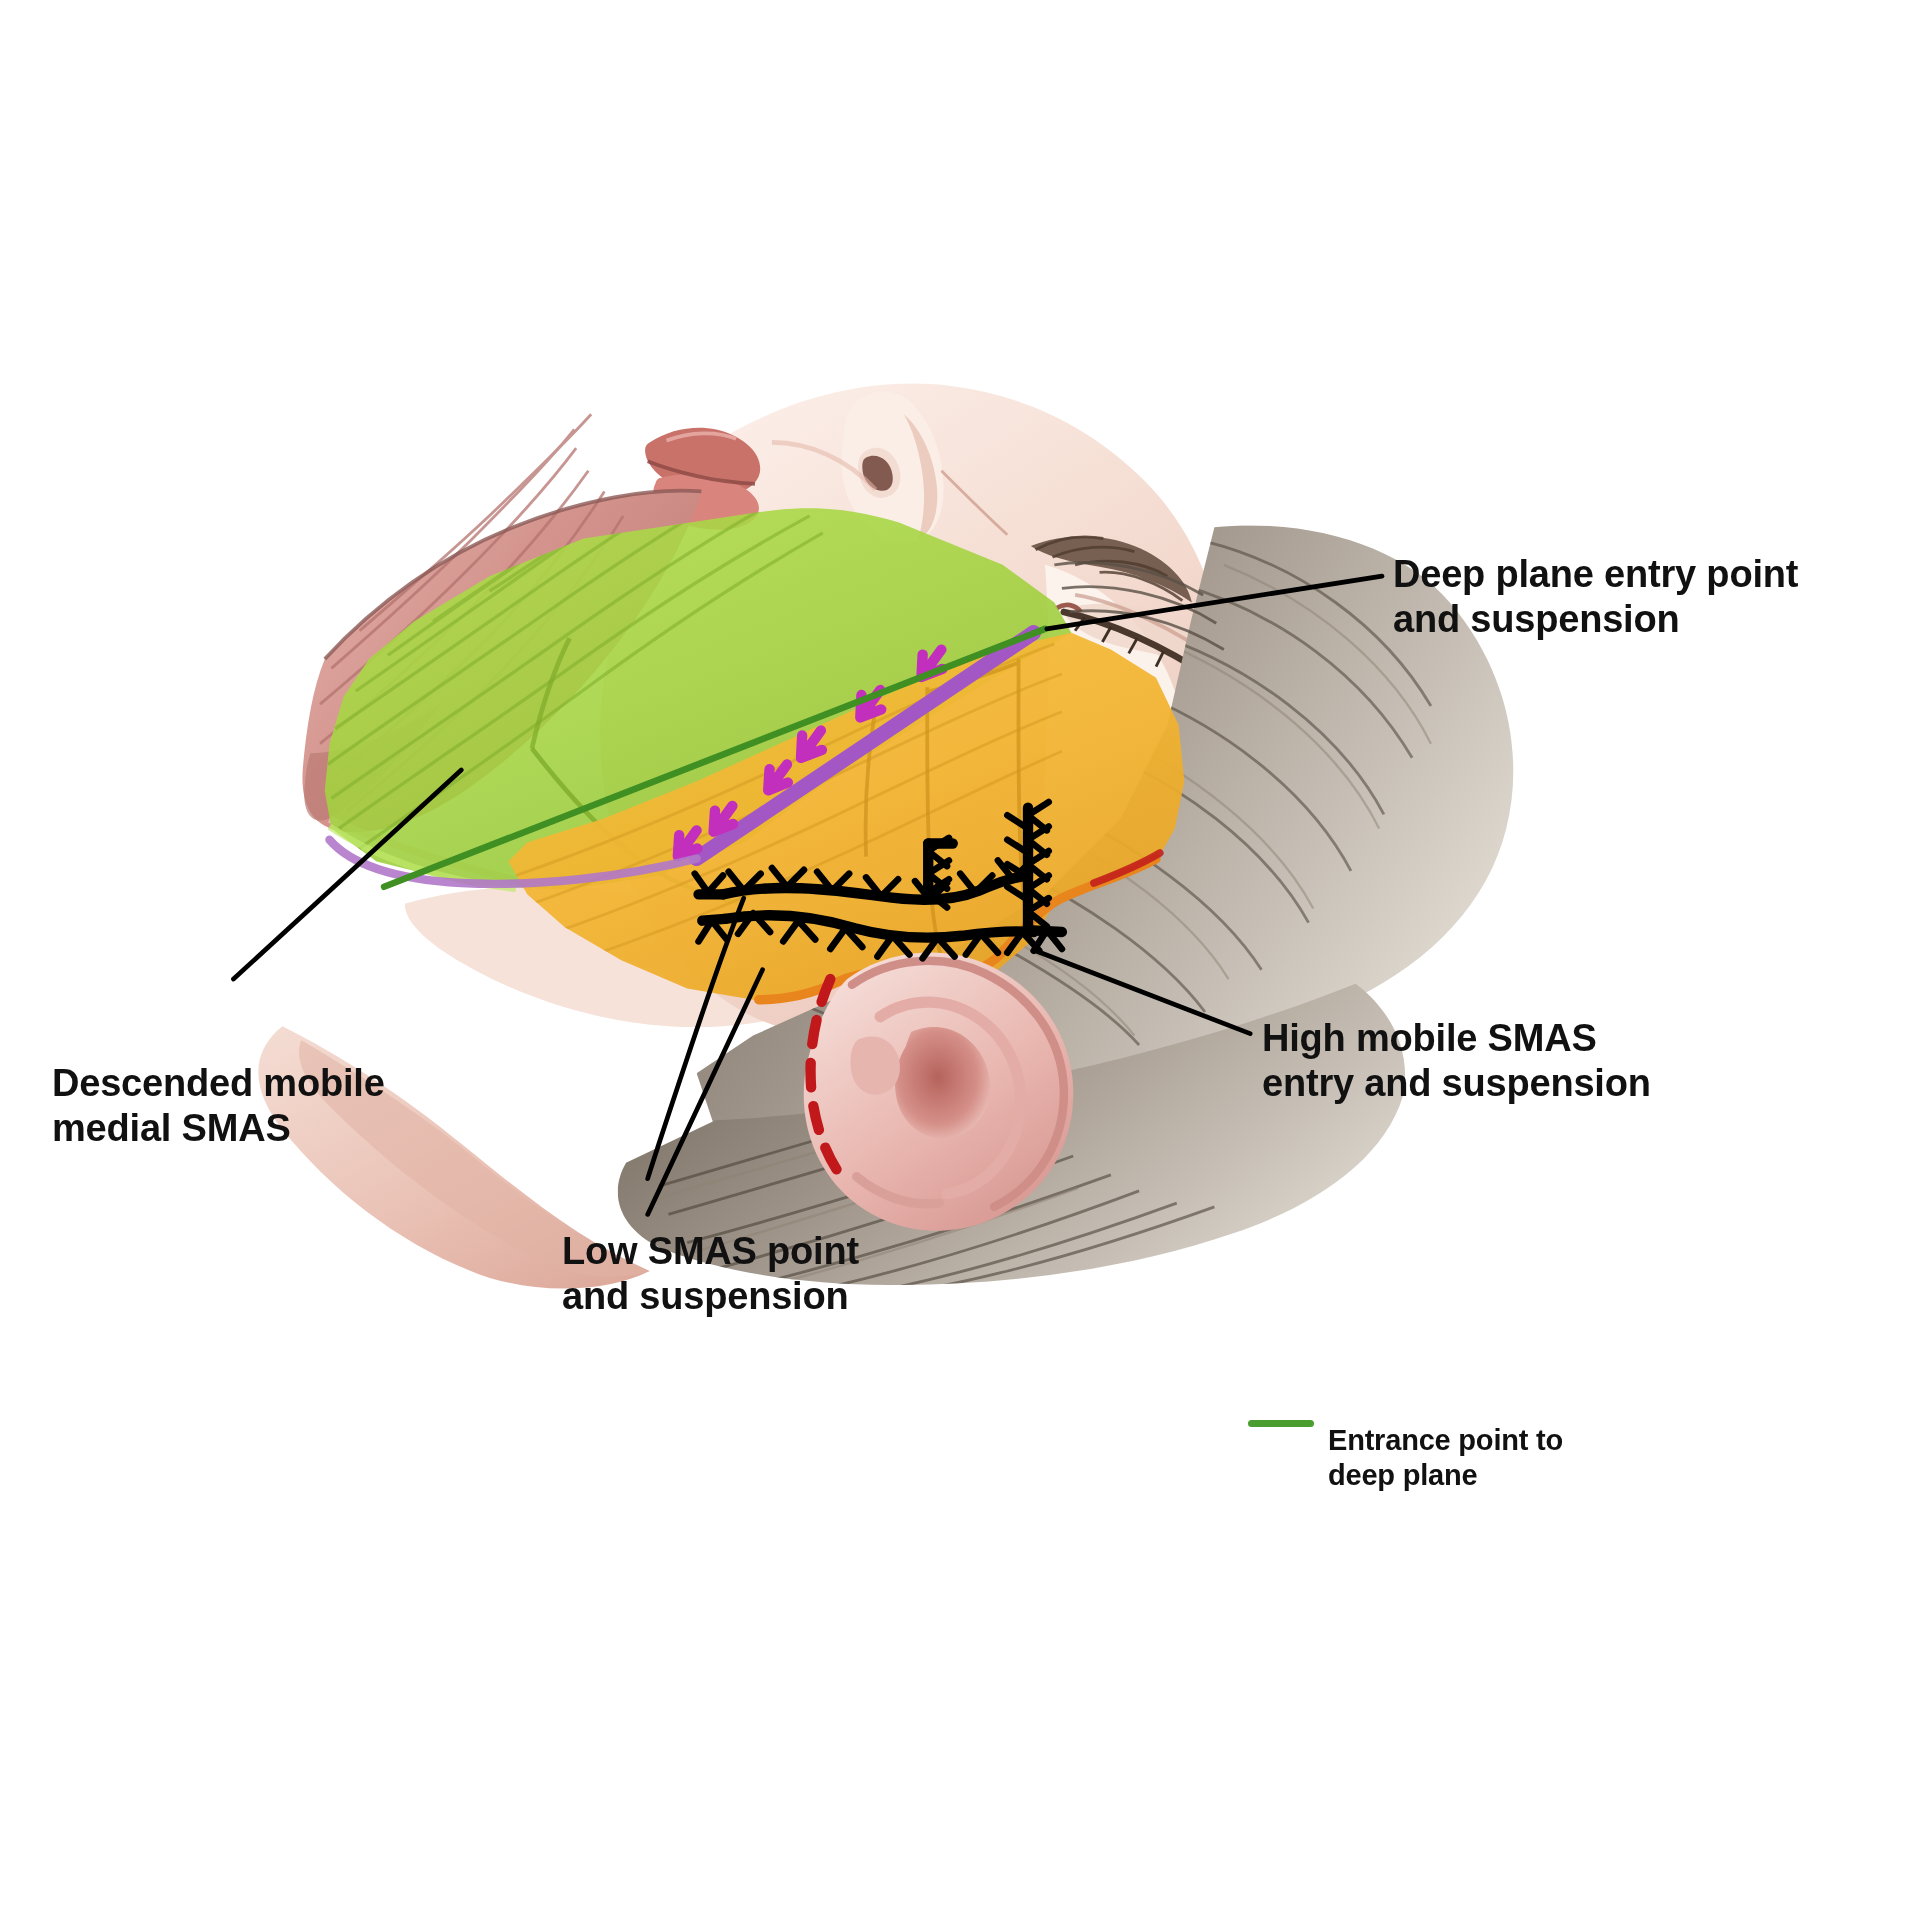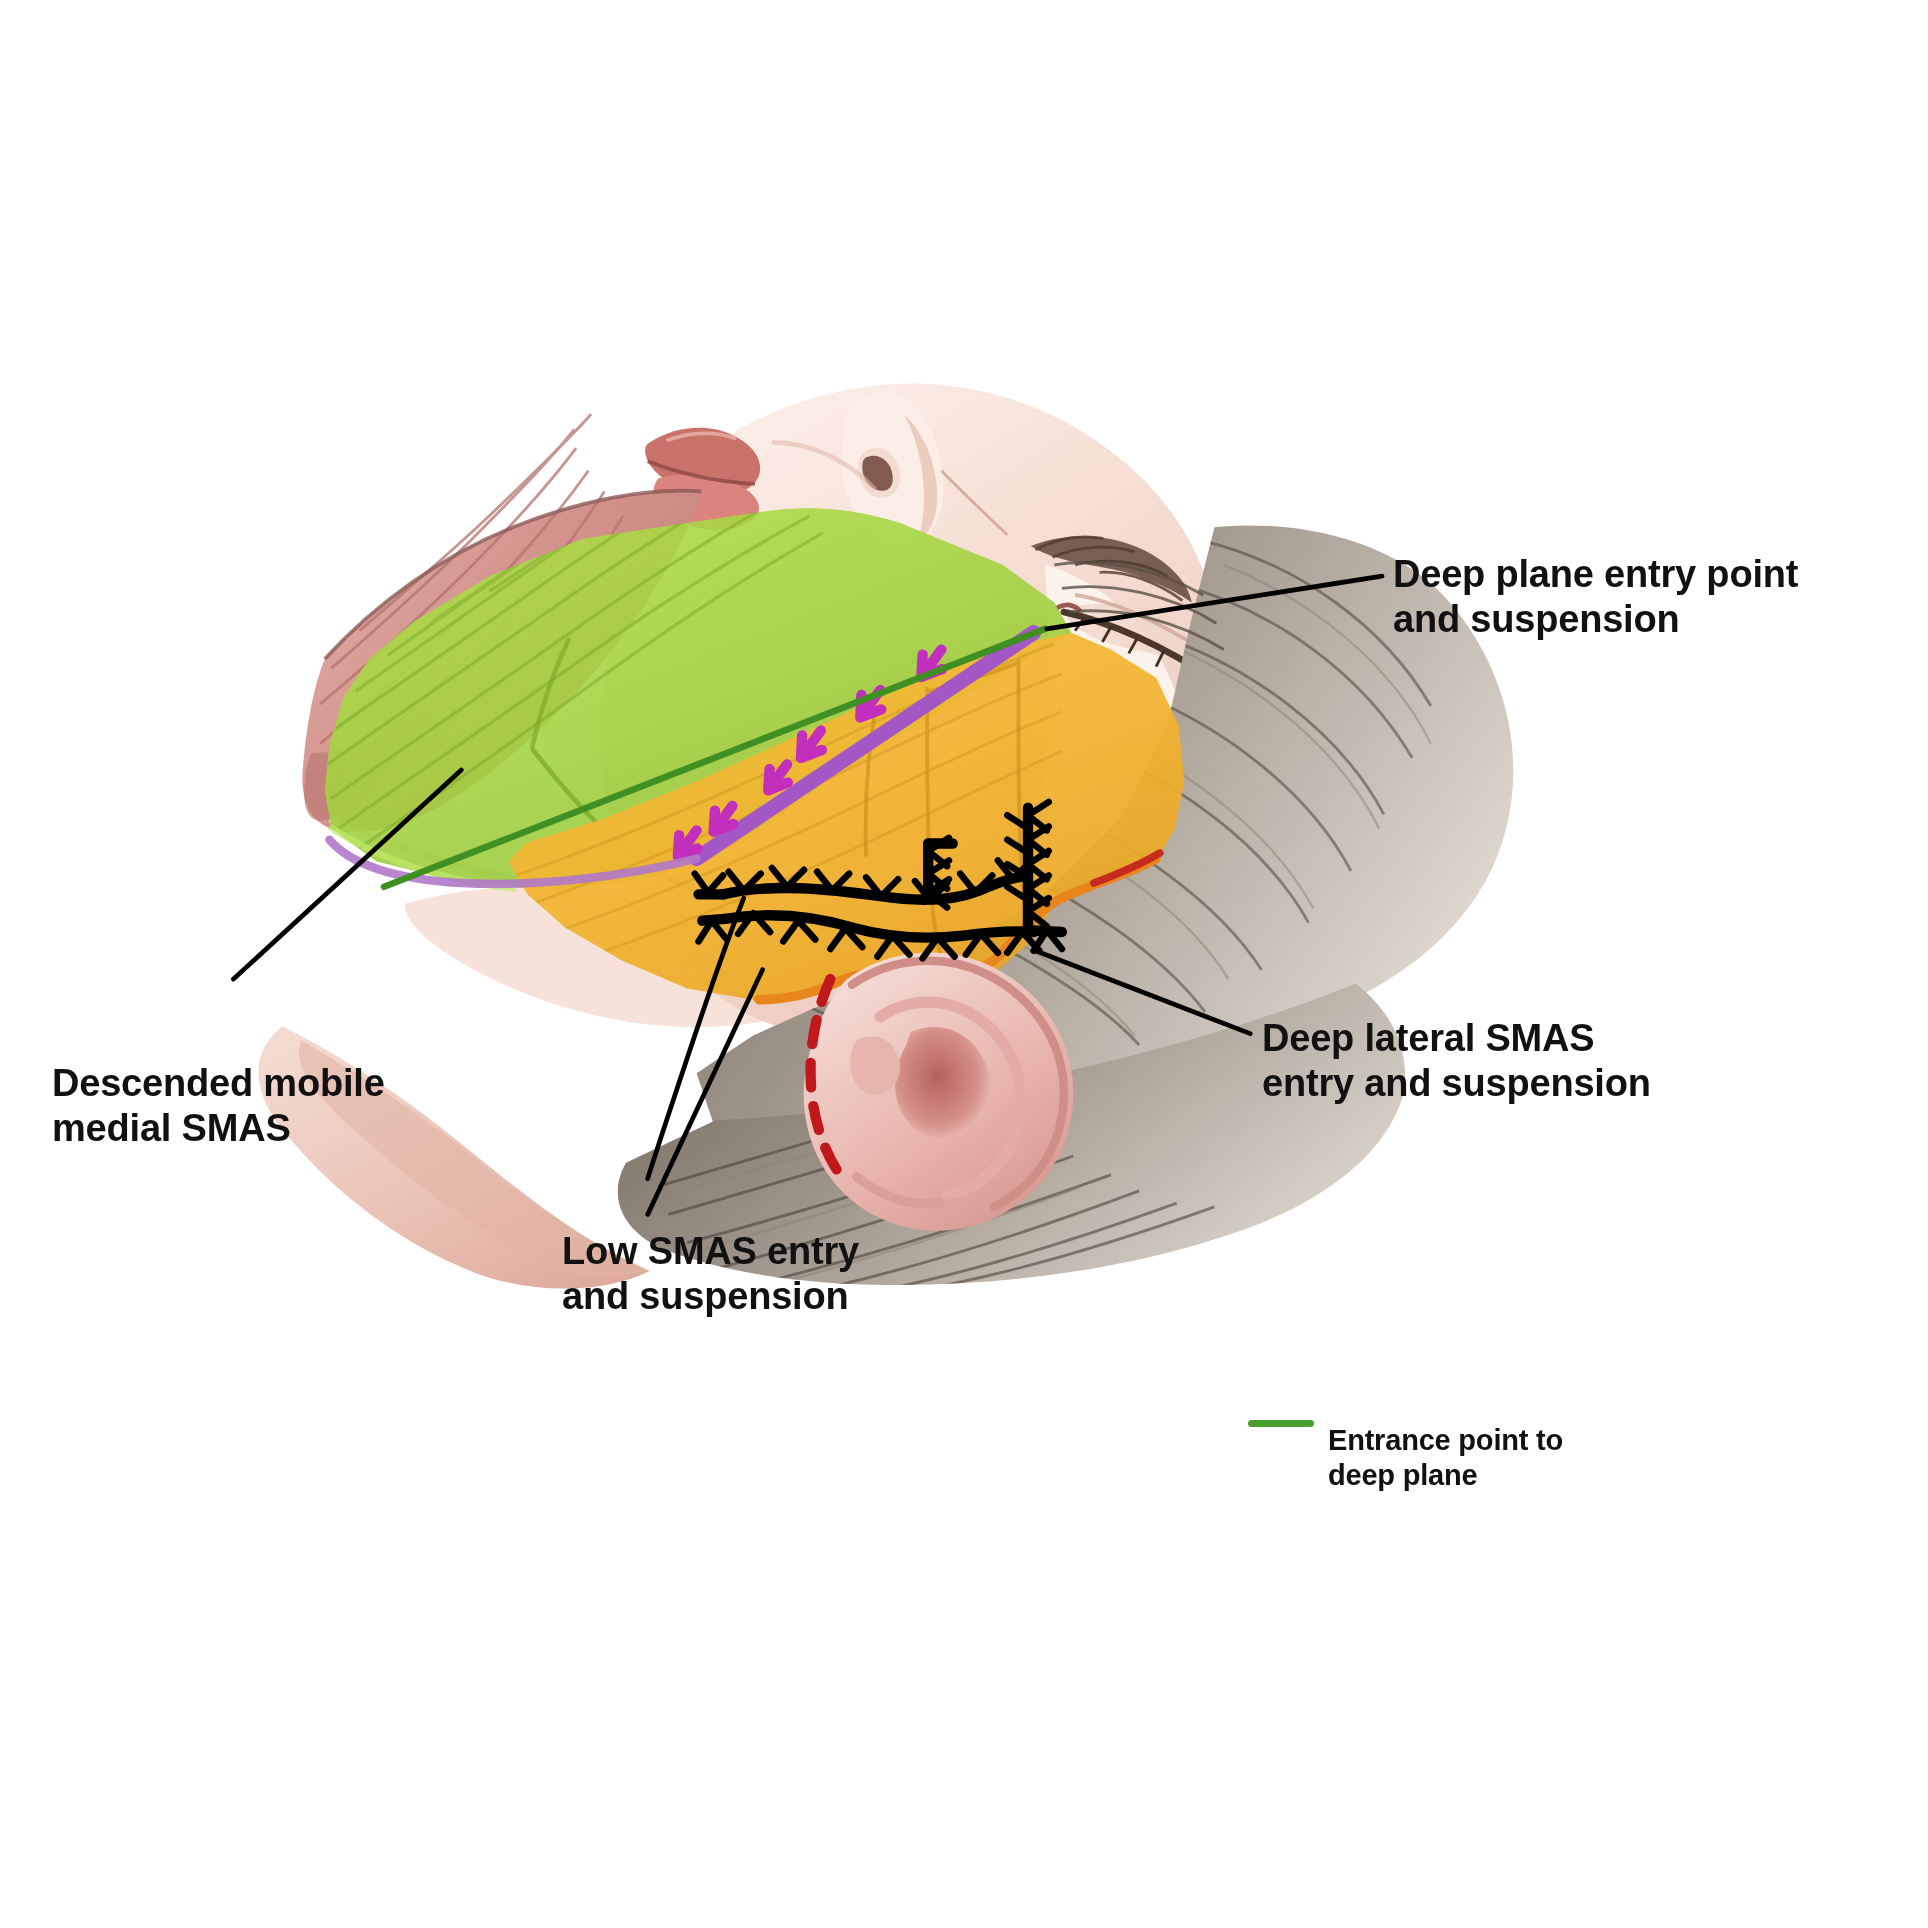--- a/index.html
+++ b/index.html
@@ -488,24 +488,24 @@
     <line x1="810" y1="1030" x2="688" y2="1290"></line>
   </g>
 </svg>
 
 <div class="lbl big" id="lbl-deep" style="color: rgb(17, 17, 17);">Deep plane entry point
 and suspension</div>
 
 <div class="lbl big" id="lbl-descended" style="color: rgb(17, 17, 17);">Descended mobile
 medial SMAS</div>
 
-<div class="lbl big" id="lbl-highlat" style="color: rgb(17, 17, 17);">Deep lateral SMAS
+<div class="lbl big" id="lbl-highlat" style="color: rgb(17, 17, 17);">High mobile SMAS
 entry and suspension</div>
 
-<div class="lbl big" id="lbl-low" style="color: rgb(17, 17, 17);">Low SMAS entry
+<div class="lbl big" id="lbl-low" style="color: rgb(17, 17, 17);">Low SMAS point
 and suspension</div>
 
 <div class="legend-swatch" id="legend-swatch" style="background: rgb(74, 158, 47);"></div>
 <div class="lbl legend" id="lbl-legendtext" style="color: rgb(17, 17, 17); margin-top: 20px;">Entrance point to
 deep plane</div>
 
 </div>
 
 
 </body></html>

